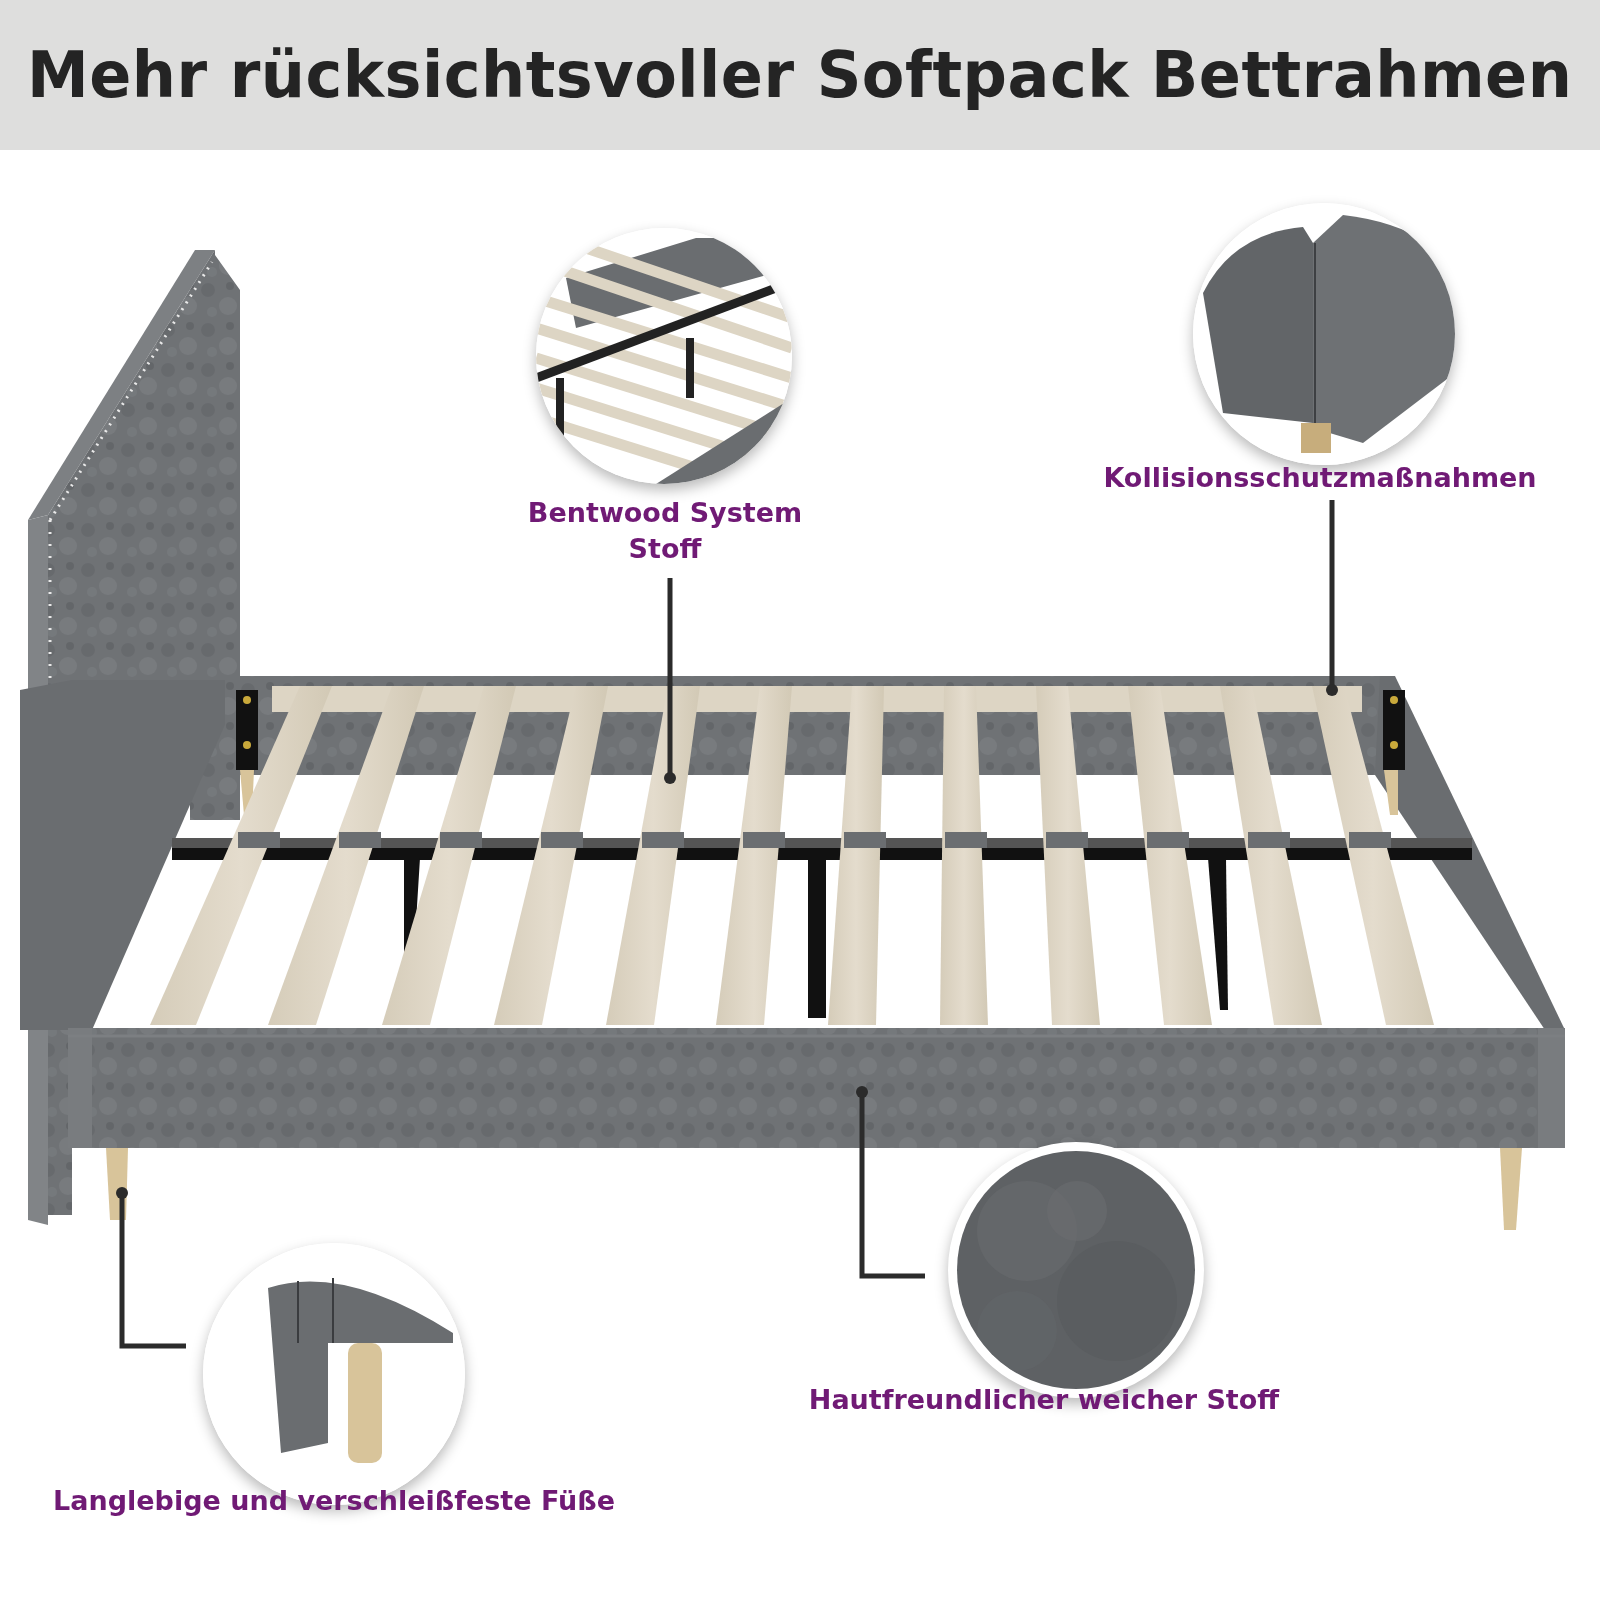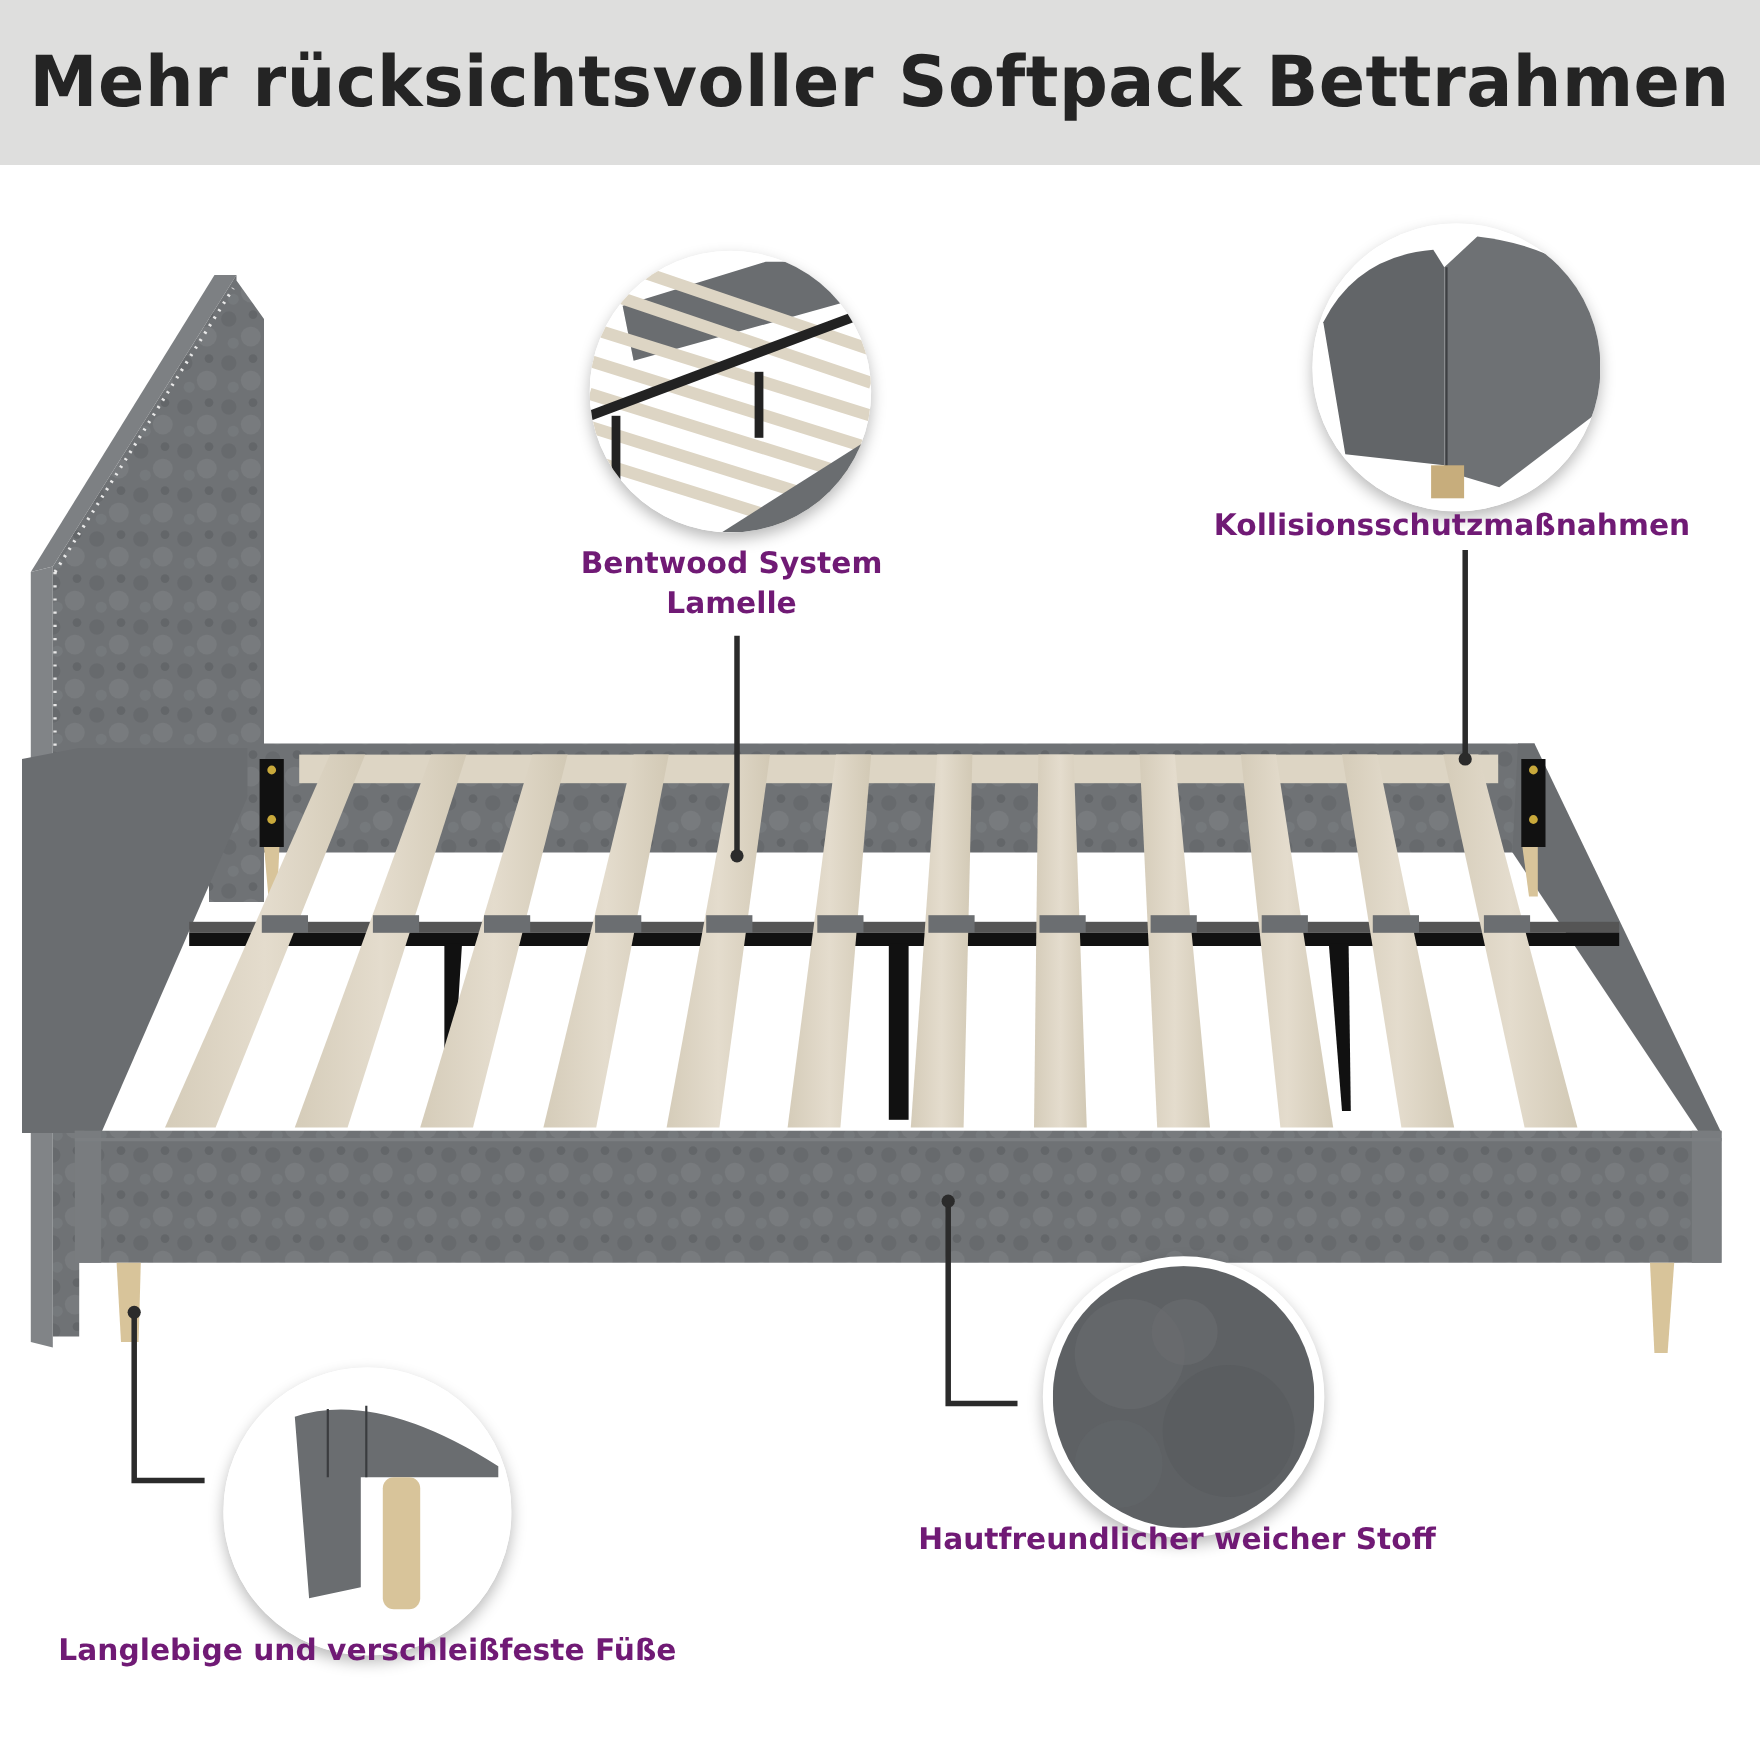--- a/index.html
+++ b/index.html
@@ -149,21 +149,21 @@
         <line x1="50" y1="20" x2="256" y2="90"></line>
       </g>
       <line x1="0" y1="150" x2="240" y2="60" stroke="#222" stroke-width="9"></line>
       <rect x="20" y="150" width="8" height="60" fill="#222"></rect>
       <rect x="150" y="110" width="8" height="60" fill="#222"></rect>
       <polygon points="120,256 256,170 256,256" fill="#6a6d70"></polygon>
     </svg>
   </div>
   <div class="label" style="left:480px; top:345px; width:370px;">
     <div>Bentwood System</div>
-    <div>Lamelle</div>
+    <div>Stoff</div>
   </div>
 
   <div class="callout-circle" style="left:1193px; top:53px; width:262px; height:262px;">
     <svg viewBox="0 0 262 262">
       <rect width="262" height="262" fill="#ffffff"></rect>
       <path d="M10,90 Q40,30 110,24 L120,40 L120,220 L30,210 Z" fill="#626568"></path>
       <path d="M120,40 L150,12 Q220,20 262,60 L262,170 L170,240 L120,225 Z" fill="#6e7174"></path>
       <line x1="122" y1="40" x2="122" y2="225" stroke="#3e4043" stroke-width="2"></line>
       <rect x="108" y="220" width="30" height="30" fill="#c7ad7c"></rect>
     </svg>
@@ -172,21 +172,21 @@
 
   <div class="callout-circle" style="left:948px; top:992px; width:256px; height:256px; border:9px solid #fff; box-sizing:border-box;">
     <svg viewBox="0 0 238 238">
       <rect width="238" height="238" fill="#5e6164"></rect>
       <circle cx="70" cy="80" r="50" fill="#66696c" opacity="0.7"></circle>
       <circle cx="160" cy="150" r="60" fill="#585b5e" opacity="0.7"></circle>
       <circle cx="120" cy="60" r="30" fill="#6a6d70" opacity="0.6"></circle>
       <circle cx="60" cy="180" r="40" fill="#636669" opacity="0.6"></circle>
     </svg>
   </div>
-  <div class="label" style="left:830px; top:1232px; width:480px;">Hautfreundlicher weicher Stoff</div>
+  <div class="label" style="left:804px; top:1232px; width:480px;">Hautfreundlicher weicher Stoff</div>
 
   <div class="callout-circle" style="left:203px; top:1093px; width:262px; height:262px;">
     <svg viewBox="0 0 262 262">
       <rect width="262" height="262" fill="#ffffff"></rect>
       <path d="M65,45 Q140,20 250,90 L250,100 L125,100 L125,200 L78,210 Z" fill="#6a6d70"></path>
       <line x1="95" y1="38" x2="95" y2="100" stroke="#3a3c3f" stroke-width="2"></line>
       <line x1="130" y1="35" x2="130" y2="100" stroke="#3a3c3f" stroke-width="2"></line>
       <rect x="145" y="100" width="34" height="120" rx="10" fill="#d8c49a"></rect>
     </svg>
   </div>

